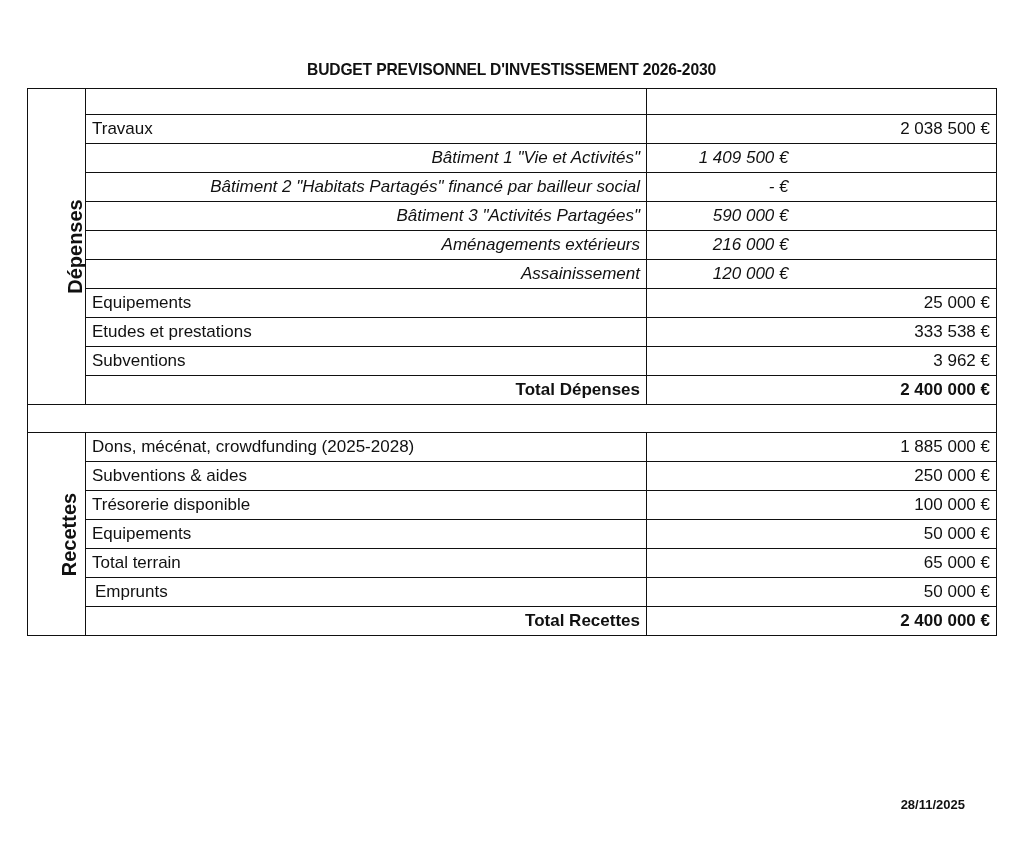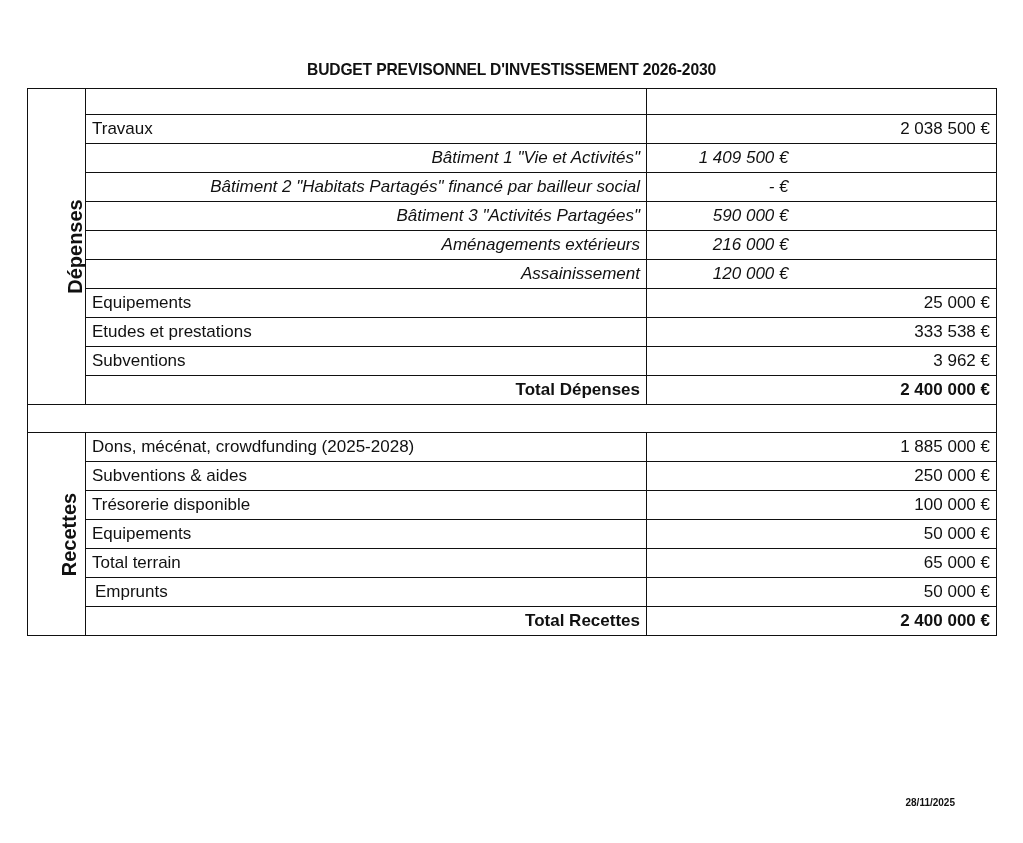--- a/index.html
+++ b/index.html
@@ -13,21 +13,21 @@
   col.c-val { width:200px; }
   .sec { text-align:center; vertical-align:middle; padding:0; }
   .sec span { display:inline-block; transform:rotate(-90deg); font-weight:bold; font-size:20px; white-space:nowrap; }
   .right { text-align:right; }
   .ital { font-style:italic; }
   .bold { font-weight:bold; }
   .sub-val { text-align:right; padding-right:8px; font-style:italic; }
   .sub-row td.val-cell { border-left:none; }
   .sub-row td.subv { border-right:none; }
   .spacer td { height:28px; }
-  .date { position:absolute; right:68px; top:797px; font-weight:bold; font-size:10px; }
+  .date { position:absolute; right:58px; top:797px; font-weight:bold; font-size:13px; }
 </style>
 </head>
 <body>
 
 <div class="title">BUDGET PREVISONNEL D'INVESTISSEMENT 2026-2030</div>
 
 <table>
   <colgroup>
       <col class="c-sec">
       <col class="c-lab">

